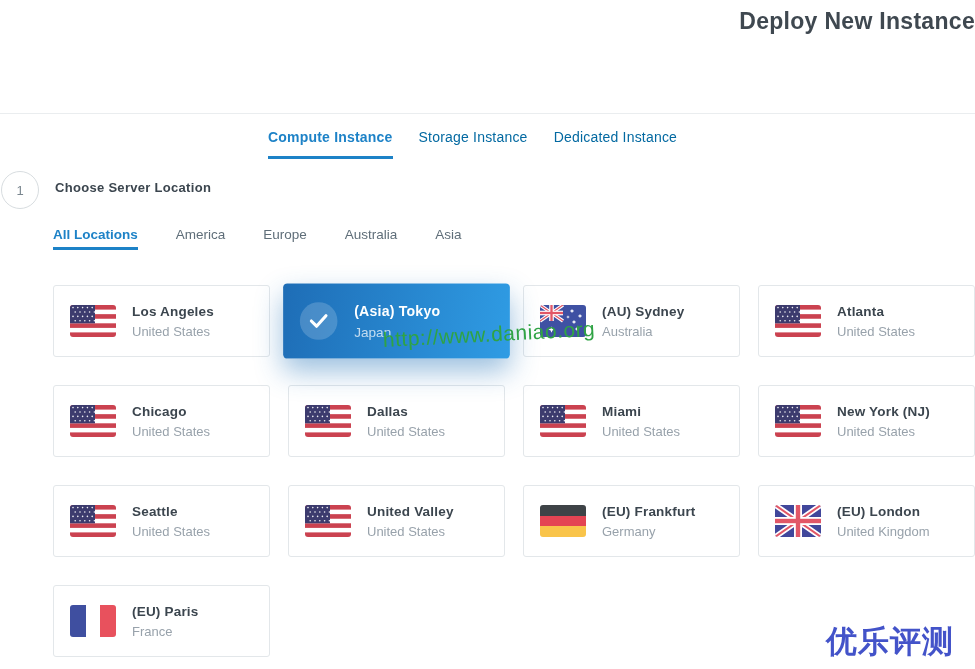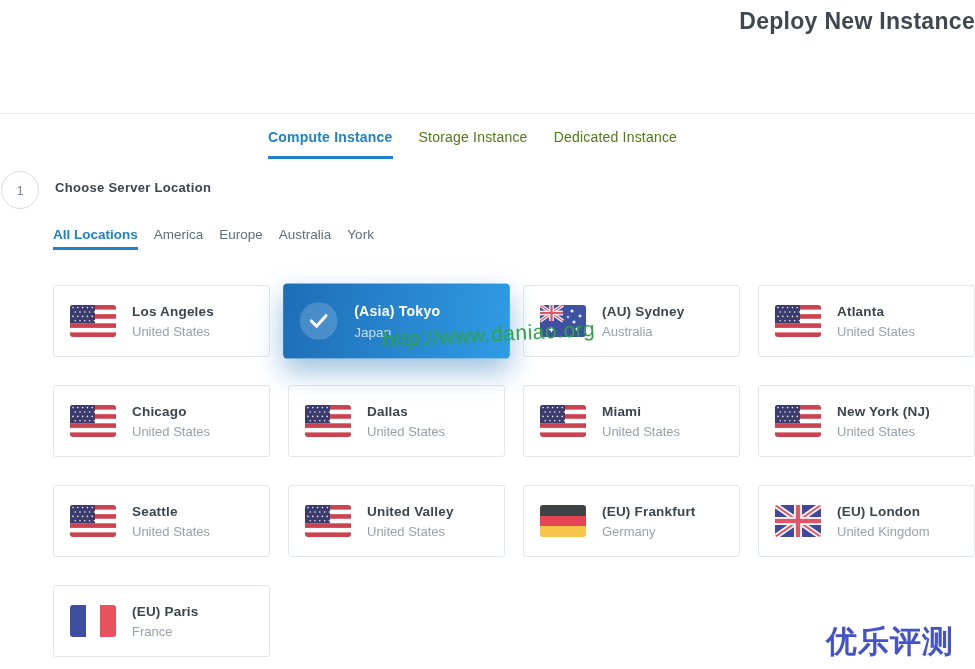--- a/index.html
+++ b/index.html
@@ -11,41 +11,41 @@
   }
   
   .page-title{
     position:absolute;top:8px;left:0;right:0;text-align:right;
     font-size:23px;font-weight:700;color:#3f4850;letter-spacing:.3px;
   }
   .tabbar{
     position:absolute;top:86px;left:268px;display:flex;gap:26px;margin-top:44px;
   }
   .tab{
-    font-size:14px;line-height:15px;color:#4d7c0f;cursor:pointer;
+    font-size:14px;line-height:15px;color:#0369a1;cursor:pointer;
     padding-bottom:11px;letter-spacing:.2px;
   }
   .tab.active{
     color:#1d82c7;font-weight:700;border-bottom:3px solid #1d82c7;
   }
   .tabs-separator{
     position:absolute;top:113px;left:0;width:975px;height:1px;background:#eaedef;
   }
   
   .step-badge{
     position:absolute;left:1px;top:171px;width:38px;height:38px;border-radius:50%;
     border:1px solid #d8dde0;box-sizing:border-box;color:#7a868f;font-size:13px;
     display:flex;align-items:center;justify-content:center;background:#fff;
   }
   .section-heading{
     position:absolute;left:55px;top:180px;font-size:13px;font-weight:600;
     color:#3b454e;letter-spacing:.3px;
   }
   
-  .filters{position:absolute;left:53px;top:227px;display:flex;gap:16px;}
+  .filters{position:absolute;left:53px;top:227px;display:flex;gap:38px;}
   .filter{
     font-size:13.5px;line-height:15px;color:#5f6e79;cursor:pointer;padding-bottom:5px;
   }
   .filter.active{color:#1d82c7;font-weight:700;border-bottom:3px solid #1d82c7;}
   
   .grid{
     position:absolute;left:53px;top:285px;
     display:grid;grid-template-columns:repeat(4,217px);grid-auto-rows:72px;
     column-gap:18px;row-gap:28px;
   }
@@ -99,21 +99,21 @@
 <div class="tabs-separator"></div>
 
 <div class="step-badge">1</div>
 <div class="section-heading">Choose Server Location</div>
 
 <div class="filters">
   <div class="filter active">All Locations</div>
   <div class="filter">America</div>
   <div class="filter">Europe</div>
   <div class="filter">Australia</div>
-  <div class="filter">York</div>
+  <div class="filter">Asia</div>
 </div>
 
 <div class="grid">
 
   <div class="card">
     <span class="flag">
         <svg width="46" height="32" viewBox="0 0 46 32">
         <rect width="46" height="32" fill="#ffffff"></rect>
         <rect y="0" width="46" height="4.6" fill="#CB4250"></rect>
         <rect y="9.15" width="46" height="4.6" fill="#CB4250"></rect>

